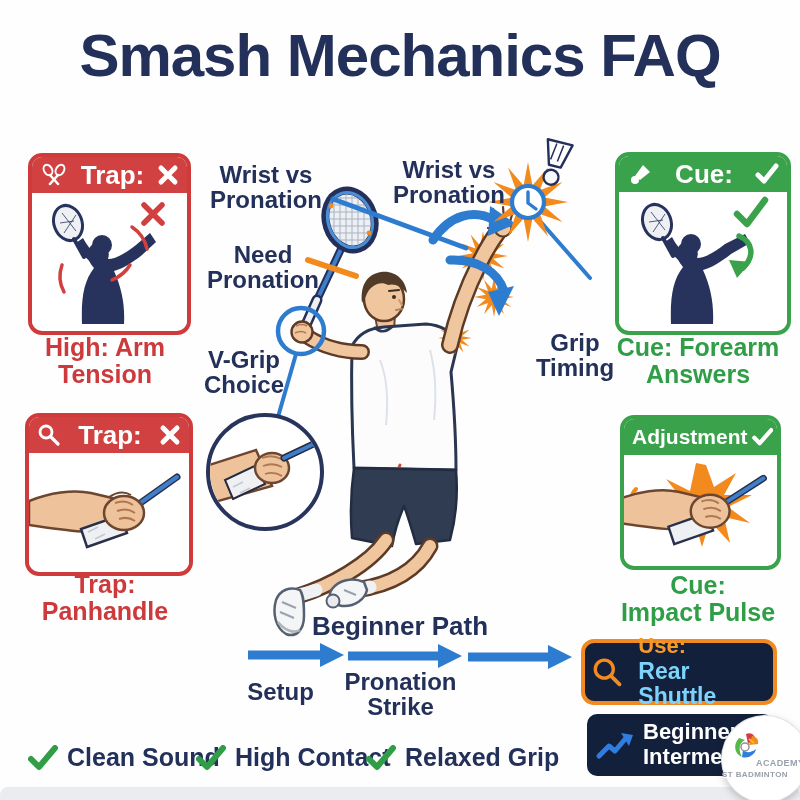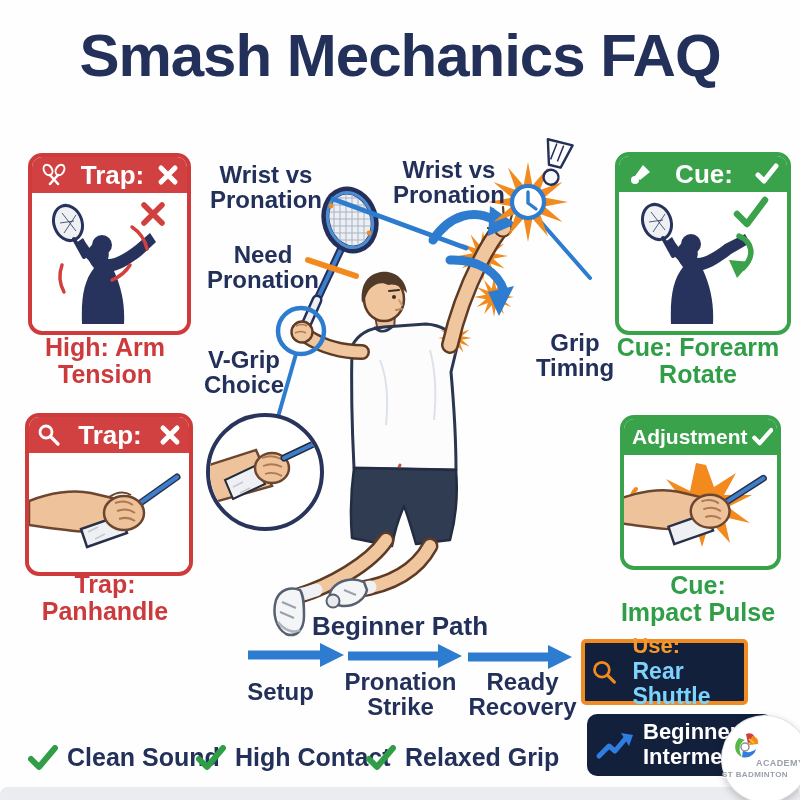--- a/index.html
+++ b/index.html
@@ -43,22 +43,22 @@
 
   
   #lbl-path-title{left:300px;top:613px;width:200px;font-size:26px;}
   #lbl-setup{left:228px;top:679px;width:105px;font-size:24px;}
   #lbl-pron{left:338px;top:669px;width:125px;font-size:24px;}
   #lbl-ready{left:460px;top:669px;width:125px;font-size:24px;}
 
   
   .panel{position:absolute;background:#13203c;display:flex;align-items:center;
          box-sizing:border-box;z-index:4;}
-  #use-box{left:581px;top:639px;width:167px;height:66px;border:4px solid #ef8b22;
-           border-radius:5px;gap:15px;padding:0 6px;}
+  #use-box{left:581px;top:639px;width:196px;height:66px;border:4px solid #ef8b22;
+           border-radius:13px;gap:15px;padding:0 6px;}
   #level-box{left:587px;top:714px;width:186px;height:62px;border-radius:10px;
              gap:8px;padding:0 8px;}
   .panel .lines{display:flex;flex-direction:column;line-height:1.12;}
   #use-box .use-label{color:#f59a28;font-size:22px;font-weight:700;}
   #use-box .use-value{color:#7dd3fc;font-size:23px;font-weight:700;}
   #level-box .lv{color:#fff;font-size:22px;font-weight:700;}
 
   
   #logo{position:absolute;left:722px;top:716px;width:86px;height:86px;border-radius:50%;
         background:#fff;box-shadow:0 0 0 1px #e4e4e8,0 3px 8px rgba(0,0,0,.25);z-index:6;}
@@ -297,21 +297,21 @@
         <circle cx="72" cy="52" r="10" fill="#27335c"></circle>
         <path d="M52,132 C51,104 54,88 64,75 C57,67 56,60 60,54 C64,49 70,48 74,52 C78,55 80,60 78,66 C86,66 96,60 106,52 L126,42 L131,51 L112,62 C102,70 92,76 84,78 C92,96 95,112 94,132 Z" fill="#27335c"></path>
         <path d="M64,72 C56,66 50,58 46,50 L53,45 C57,53 63,60 70,65 Z" fill="#27335c"></path>
         <path d="M118,22 L128,32 L146,8" stroke="#3aa24b" stroke-width="6.5" fill="none" stroke-linecap="round" stroke-linejoin="round"></path>
         <path d="M120,44 C134,50 136,64 124,76" stroke="#3aa24b" stroke-width="5.5" fill="none" stroke-linecap="round"></path>
         <polygon points="132,70 118,86 110,68" fill="#3aa24b"></polygon>
       </svg>
     </div>
   </div>
   <div id="cap-cue1" class="caption greenc">Cue: Forearm
-Rotate</div>
+Answers</div>
 
   <div id="card-cue2" class="card green">
     <div class="card-header">
       <span class="hlabel">Adjustment</span>
       <svg width="28" height="24" viewBox="0 0 28 24">
         <path d="M3,13 L10,20 L25,3" stroke="#fff" stroke-width="5.5" fill="none" stroke-linecap="round" stroke-linejoin="round"></path>
       </svg>
     </div>
     <div class="card-body">
       <svg class="cbsvg" width="145" height="104" viewBox="0 0 145 104">
@@ -339,22 +339,20 @@
 Pronation</div>
   <div id="lbl-grip" class="txt">Grip
 Timing</div>
   <div id="lbl-vgrip" class="txt">V-Grip
 Choice</div>
 
   <div id="lbl-path-title" class="txt">Beginner Path</div>
   <div id="lbl-setup" class="txt">Setup</div>
   <div id="lbl-pron" class="txt">Pronation
 Strike</div>
-  <div id="lbl-ready" class="txt">Ready
-Recovery</div>
 
   <div id="use-box" class="panel">
     <svg width="34" height="32" viewBox="0 0 34 32">
       <circle cx="14" cy="13" r="9.5" stroke="#f28a1e" stroke-width="3.5" fill="none"></circle>
       <line x1="21" y1="20" x2="30" y2="29" stroke="#f28a1e" stroke-width="4" stroke-linecap="round"></line>
     </svg>
     <div class="lines">
       <span class="use-label">Use:</span>
       <span class="use-value">Rear Shuttle</span>
     </div>

